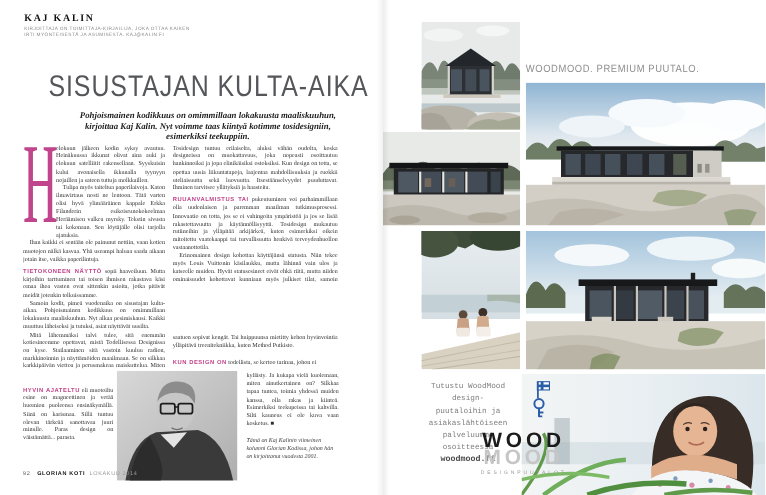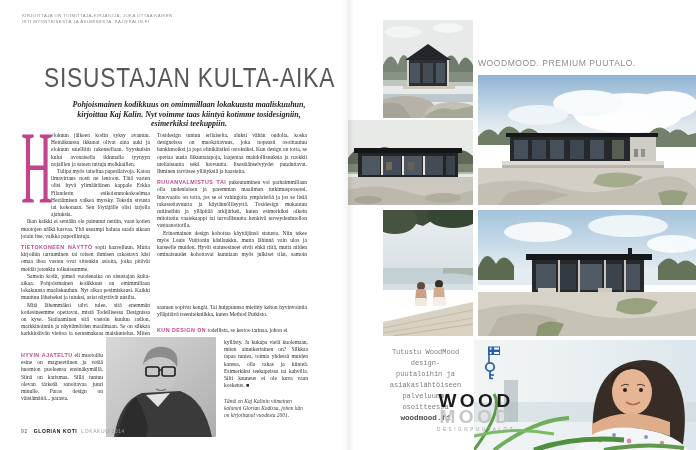--- a/index.html
+++ b/index.html
@@ -47,20 +47,21 @@
   .logo-sub{font-size:4.6px;letter-spacing:2.6px;color:#9c9c9c;margin-top:3px;}
 </style>
 </head>
 <body>
 
 <div class="spread">
 
   <div class="page page-left">
 
     <div class="abs" style="left:22px;top:11px;width:200px;">
+      <div class="author">KAJ KALIN</div>
       <div class="bio">KIRJOITTAJA ON TOIMITTAJA-KIRJAILIJA, JOKA OTTAA KAIKEN</div>
       <div class="bio" style="margin-top:0;">IRTI MYÖNTEISESTÄ JA ASUMISESTA. KAJ@KALIN.FI</div>
     </div>
 
     <div class="abs title" style="left:20px;top:63px;">SISUSTAJAN KULTA-AIKA</div>
 
     <div class="abs standfirst" style="left:69px;top:100px;width:240px;">Pohjoismainen kodikkuus on omimmillaan lokakuusta maaliskuuhun, kirjoittaa Kaj Kalin. Nyt voimme taas kiintyä kotimme tosidesigniin, esimerkiksi teekuppiin.</div>
 
     <div class="abs bodycol" style="left:21px;top:132px;width:129px;height:203px;">
       <p class="noindent">

